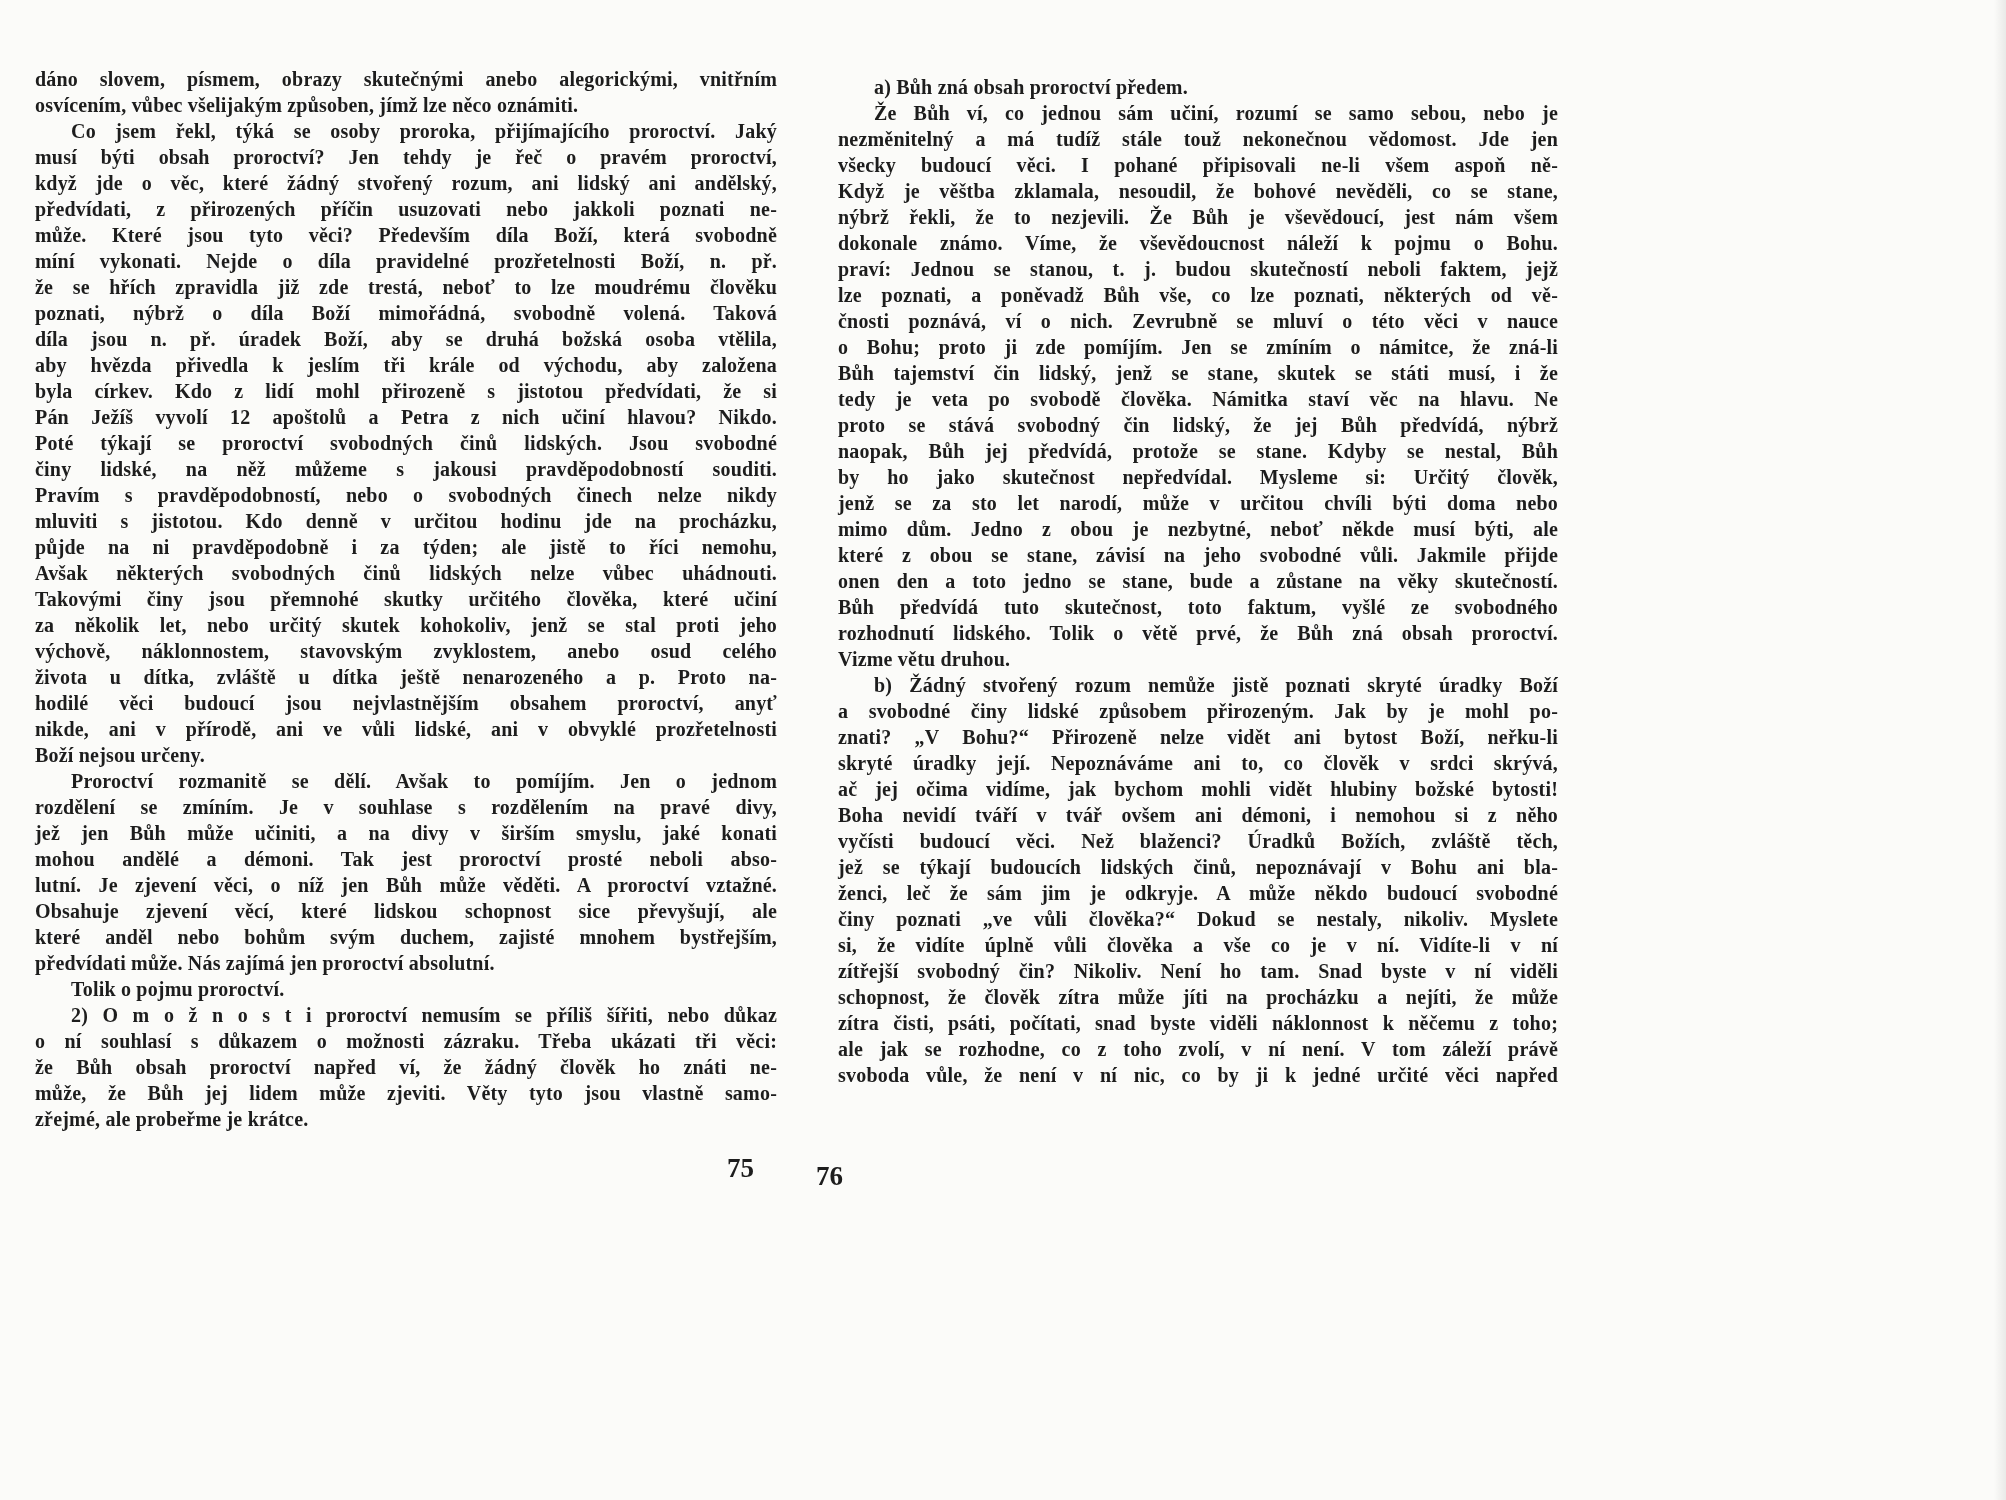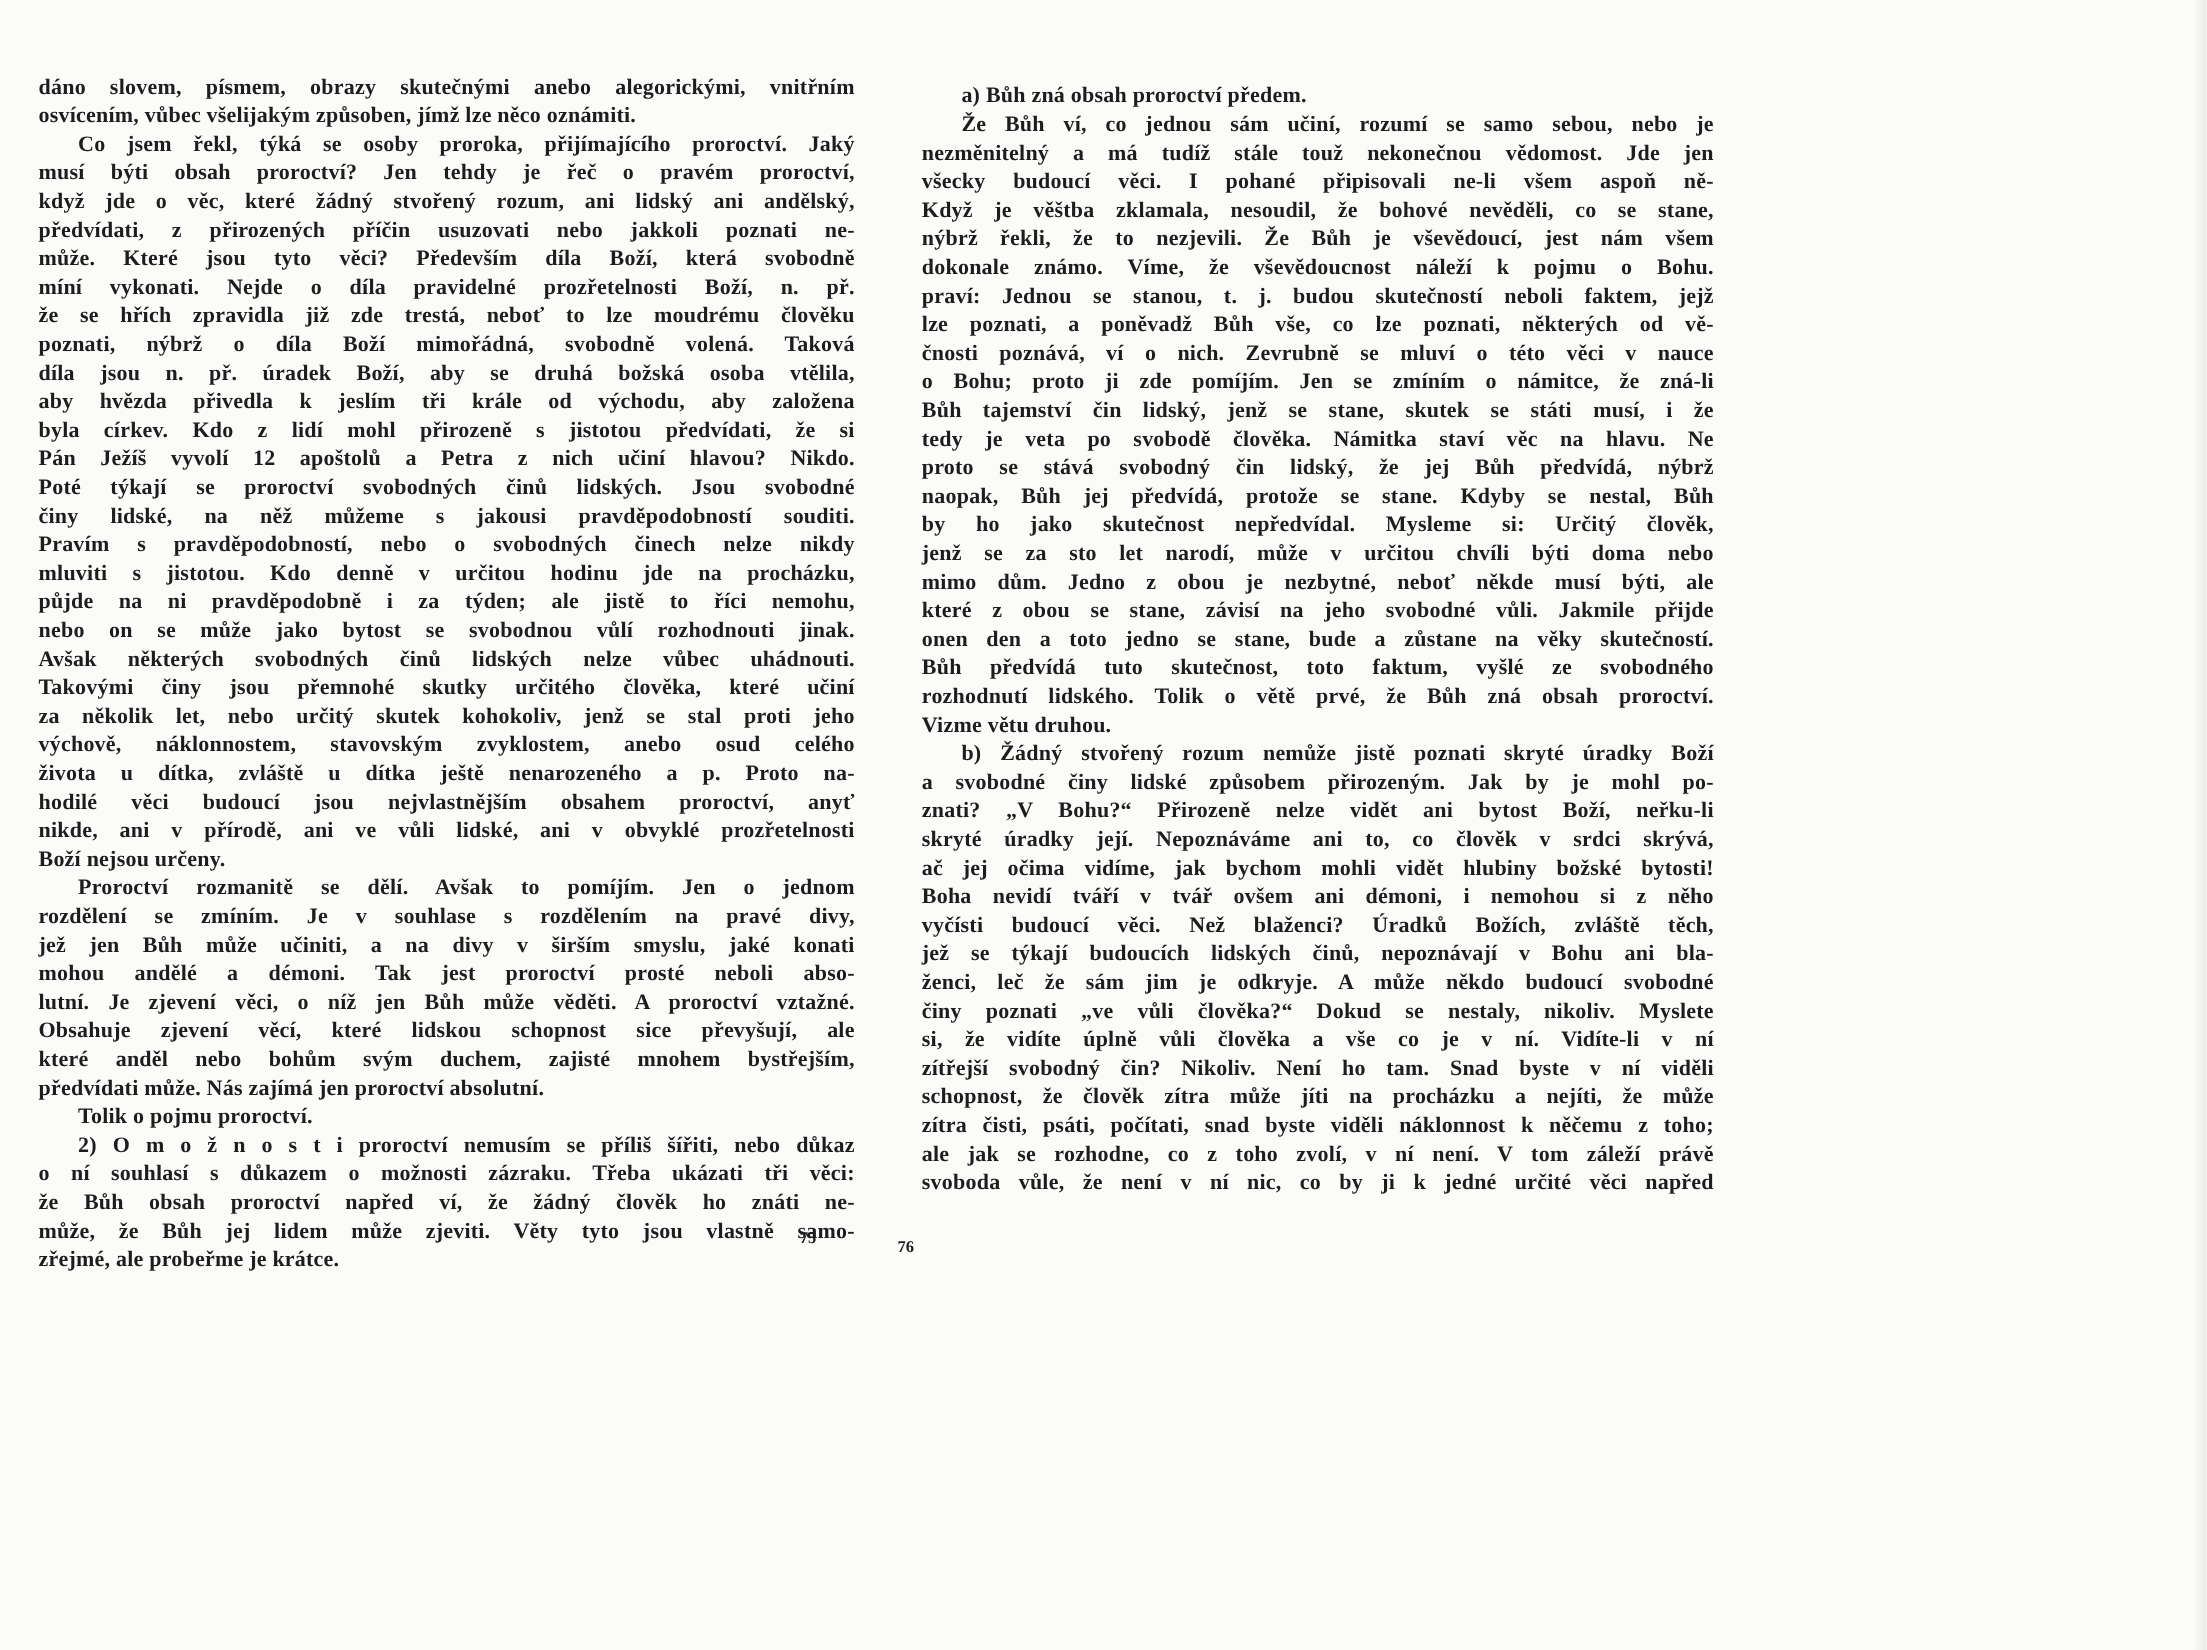--- a/index.html
+++ b/index.html
@@ -38,24 +38,25 @@
   }
   #left-page .line  { width: 742px; }
   #right-page .line { width: 720px; }
   .line.indent { text-indent: 36px; }
   .line.nj {
     text-align: left;
     text-align-last: left;
   }
   .page-number {
     position: absolute;
-    font-size: 15px;
+    font-size: 27px;
     font-weight: 700;
     color: #1d1d1d;
     font-family: "Liberation Serif", "DejaVu Serif", serif;
+    margin-top: 35px;
   }
   #page-number-left  { left: 727px; top: 1118px; }
   #page-number-right { left: 816px; top: 1126px; }
   .edge-shadow {
     position: absolute;
     right: 0;
     top: 0;
     width: 12px;
     height: 1500px;
     background: linear-gradient(to right, rgba(0,0,0,0) 0%, rgba(0,0,0,0.07) 100%);
@@ -79,21 +80,20 @@
       <div class="line">poznati, nýbrž o díla Boží mimořádná, svobodně volená. Taková</div>
       <div class="line">díla jsou n. př. úradek Boží, aby se druhá božská osoba vtělila,</div>
       <div class="line">aby hvězda přivedla k jeslím tři krále od východu, aby založena</div>
       <div class="line">byla církev. Kdo z lidí mohl přirozeně s jistotou předvídati, že si</div>
       <div class="line">Pán Ježíš vyvolí 12 apoštolů a Petra z nich učiní hlavou? Nikdo.</div>
       <div class="line">Poté týkají se proroctví svobodných činů lidských. Jsou svobodné</div>
       <div class="line">činy lidské, na něž můžeme s jakousi pravděpodobností souditi.</div>
       <div class="line">Pravím s pravděpodobností, nebo o svobodných činech nelze nikdy</div>
       <div class="line">mluviti s jistotou. Kdo denně v určitou hodinu jde na procházku,</div>
       <div class="line">půjde na ni pravděpodobně i za týden; ale jistě to říci nemohu,</div>
-      <div class="line">nebo on se může jako bytost se svobodnou vůlí rozhodnouti jinak.</div>
       <div class="line">Avšak některých svobodných činů lidských nelze vůbec uhádnouti.</div>
       <div class="line">Takovými činy jsou přemnohé skutky určitého člověka, které učiní</div>
       <div class="line">za několik let, nebo určitý skutek kohokoliv, jenž se stal proti jeho</div>
       <div class="line">výchově, náklonnostem, stavovským zvyklostem, anebo osud celého</div>
       <div class="line">života u dítka, zvláště u dítka ještě nenarozeného a p. Proto na-</div>
       <div class="line">hodilé věci budoucí jsou nejvlastnějším obsahem proroctví, anyť</div>
       <div class="line">nikde, ani v přírodě, ani ve vůli lidské, ani v obvyklé prozřetelnosti</div>
       <div class="line nj">Boží nejsou určeny.</div>
       <div class="line indent">Proroctví rozmanitě se dělí. Avšak to pomíjím. Jen o jednom</div>
       <div class="line">rozdělení se zmíním. Je v souhlase s rozdělením na pravé divy,</div>

